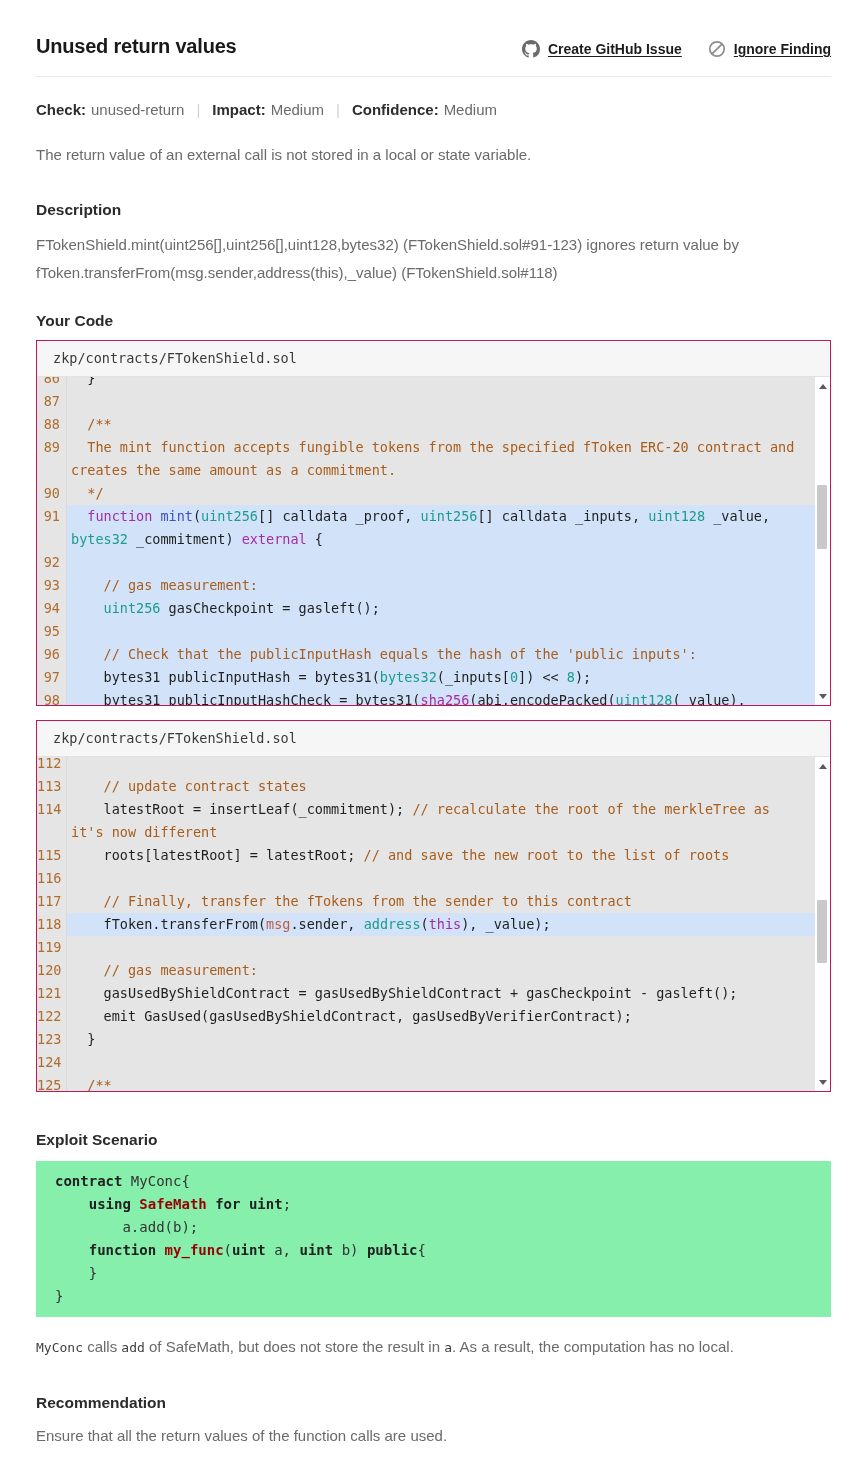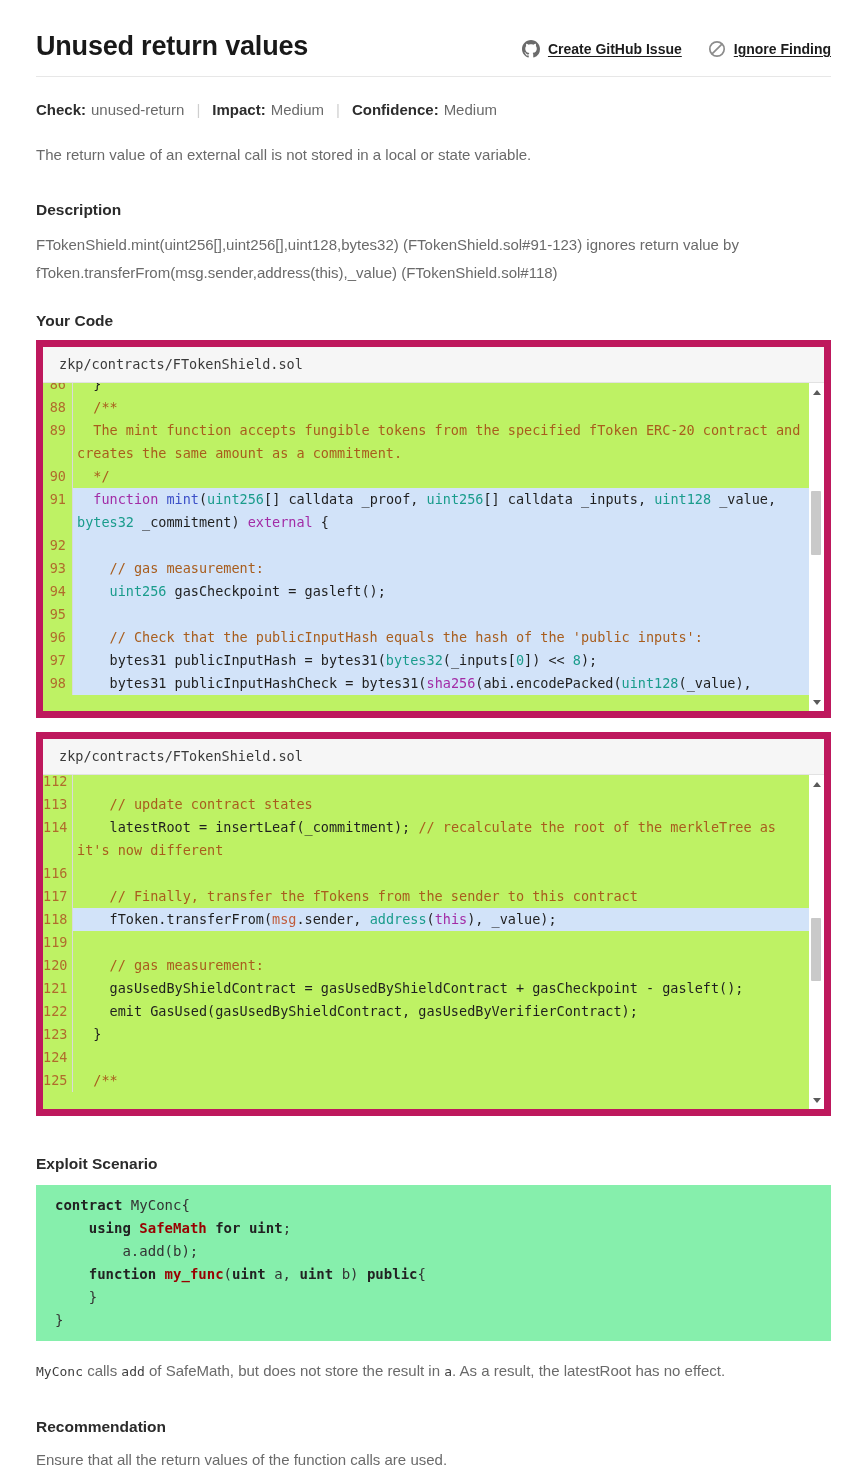--- a/index.html
+++ b/index.html
@@ -6,21 +6,21 @@
     --c-com:#a85d1d; --c-kw:#a22ca6; --c-typ:#1a9c8c; --c-fn:#3c50c8;
     --c-bi:#bf5b3b; --c-hl:#d2e3f9; --c-lineno:#b06c2c; --c-red:#990000;
   }
   *{box-sizing:border-box;}
   html,body{margin:0;padding:0;background:#fff;}
   body{width:864px;min-height:1466px;font-family:"Liberation Sans",sans-serif;color:#6a6a6a;}
   .page{padding:30px 33px 26px 36px;}
 
   
   .title-row{display:flex;justify-content:space-between;align-items:center;}
-  .h1{margin:0;font-size:27px;line-height:32px;font-weight:700;color:#191919;letter-spacing:-0.2px;}
+  .h1{margin:0;font-size:20px;line-height:32px;font-weight:700;color:#191919;letter-spacing:-0.2px;}
   .actions{display:flex;align-items:center;gap:26px;padding-top:6px;}
   .action{display:inline-flex;align-items:center;gap:8px;font-size:14px;font-weight:700;color:#1c1c1c;cursor:pointer;justify-content:flex-end;}
   .action .lbl{text-decoration:underline;text-underline-offset:2px;}
   .action svg{width:18px;height:18px;flex:none;}
   .divider{border:none;border-top:1px solid #e7e7e7;margin:14px 0 0;}
 
   
   .meta{margin-top:24px;font-size:15px;line-height:18px;color:#6a6a6a;}
   .meta b{color:#2d2d2d;margin-right:5px;}
   .meta .sep{color:#cfcfcf;margin:0 12px;font-weight:400;}
@@ -29,21 +29,21 @@
   .summary{margin-top:26px;}
   .sec{margin:0;font-size:15.5px;line-height:19px;font-weight:700;color:#2b2b2b;}
   .mt-desc{margin-top:36px;}
   .desc-body{margin-top:12px;line-height:28px;}
   .mt-code{margin-top:24px;}
   .mt-exploit{margin-top:38px;}
   .mt-rec{margin-top:36px;}
   .rec-body{margin-top:14px;}
 
   
-  .codeblock{border:7px solid #be185d;background:#bef264;}
+  .codeblock{border:1px solid #be185d;background:#e5e5e5;}
   .cv1{margin-top:10px;}
   .cv2{margin-top:14px;}
   .cv-head{background:#f6f6f6;border-bottom:1px solid #e2e2e2;padding:9px 16px;
            font-family:"DejaVu Sans Mono",monospace;font-size:13.5px;line-height:17px;color:#3a3a3a;}
   .cv-body{position:relative;overflow:hidden;}
   .cv-rows{margin-right:15px;}
   .cv1 .cv-body{height:328px;}  .cv1 .cv-rows{margin-top:-10px;}
   .cv2 .cv-body{height:334px;}  .cv2 .cv-rows{margin-top:-5px;}
   .cv-row{display:flex;height:23px;line-height:23px;
           font-family:"DejaVu Sans Mono",monospace;font-size:13.5px;}
@@ -125,20 +125,24 @@
 
   <div class="codeblock cv1">
     <div class="cv-head">zkp/contracts/FTokenShield.sol</div>
     <div class="cv-body">
       <div class="cv-rows">
           <div class="cv-row">
             <span class="cv-num">86</span>
             <span class="cv-code"><span class="tok-pln">  }</span></span>
           </div>
           <div class="cv-row">
+            <span class="cv-num">87</span>
+            <span class="cv-code"></span>
+          </div>
+          <div class="cv-row">
             <span class="cv-num">88</span>
             <span class="cv-code"><span class="tok-com">  /**</span></span>
           </div>
           <div class="cv-row">
             <span class="cv-num">89</span>
             <span class="cv-code"><span class="tok-com">  The mint function accepts fungible tokens from the specified fToken ERC-20 contract and</span></span>
           </div>
           <div class="cv-row">
             <span class="cv-num"></span>
             <span class="cv-code"><span class="tok-com">creates the same amount as a commitment.</span></span>
@@ -208,20 +212,24 @@
             <span class="cv-num">113</span>
             <span class="cv-code"><span class="tok-com">    // update contract states</span></span>
           </div>
           <div class="cv-row">
             <span class="cv-num">114</span>
             <span class="cv-code"><span class="tok-pln">    latestRoot = insertLeaf(_commitment); </span><span class="tok-com">// recalculate the root of the merkleTree as</span></span>
           </div>
           <div class="cv-row">
             <span class="cv-num"></span>
             <span class="cv-code"><span class="tok-com">it's now different</span></span>
+          </div>
+          <div class="cv-row">
+            <span class="cv-num">115</span>
+            <span class="cv-code"><span class="tok-pln">    roots[latestRoot] = latestRoot; </span><span class="tok-com">// and save the new root to the list of roots</span></span>
           </div>
           <div class="cv-row">
             <span class="cv-num">116</span>
             <span class="cv-code"></span>
           </div>
           <div class="cv-row">
             <span class="cv-num">117</span>
             <span class="cv-code"><span class="tok-com">    // Finally, transfer the fTokens from the sender to this contract</span></span>
           </div>
           <div class="cv-row hl">
@@ -272,18 +280,18 @@
   <h2 class="sec mt-exploit">Exploit Scenario</h2>
   <div class="exploit-box" id="exploit-box">
       <div class="ex-row"><span class="tok-xk">contract</span><span class="tok-xp"> MyConc{</span></div>
       <div class="ex-row"><span class="tok-xp">    </span><span class="tok-xk">using</span><span class="tok-xp"> </span><span class="tok-xr">SafeMath</span><span class="tok-xp"> </span><span class="tok-xk">for</span><span class="tok-xp"> </span><span class="tok-xk">uint</span><span class="tok-xp">;</span></div>
       <div class="ex-row"><span class="tok-xp">        a.add(b);</span></div>
       <div class="ex-row"><span class="tok-xp">    </span><span class="tok-xk">function</span><span class="tok-xp"> </span><span class="tok-xr">my_func</span><span class="tok-xp">(</span><span class="tok-xk">uint</span><span class="tok-xp"> a, </span><span class="tok-xk">uint</span><span class="tok-xp"> b) </span><span class="tok-xk">public</span><span class="tok-xp">{</span></div>
       <div class="ex-row"><span class="tok-xp">    }</span></div>
       <div class="ex-row"><span class="tok-xp">}</span></div>
     </div>
 
-  <p class="note" id="exploit-note"><span class="tok-ic">MyConc</span><span class="tok-tx"> calls </span><span class="tok-ic">add</span><span class="tok-tx"> of SafeMath, but does not store the result in </span><span class="tok-ic">a</span><span class="tok-tx">. As a result, the latestRoot has no effect.</span></p>
+  <p class="note" id="exploit-note"><span class="tok-ic">MyConc</span><span class="tok-tx"> calls </span><span class="tok-ic">add</span><span class="tok-tx"> of SafeMath, but does not store the result in </span><span class="tok-ic">a</span><span class="tok-tx">. As a result, the computation has no local.</span></p>
 
   <h2 class="sec mt-rec">Recommendation</h2>
   <p class="para rec-body">Ensure that all the return values of the function calls are used.</p>
 
 </div>
 
 </body></html>

